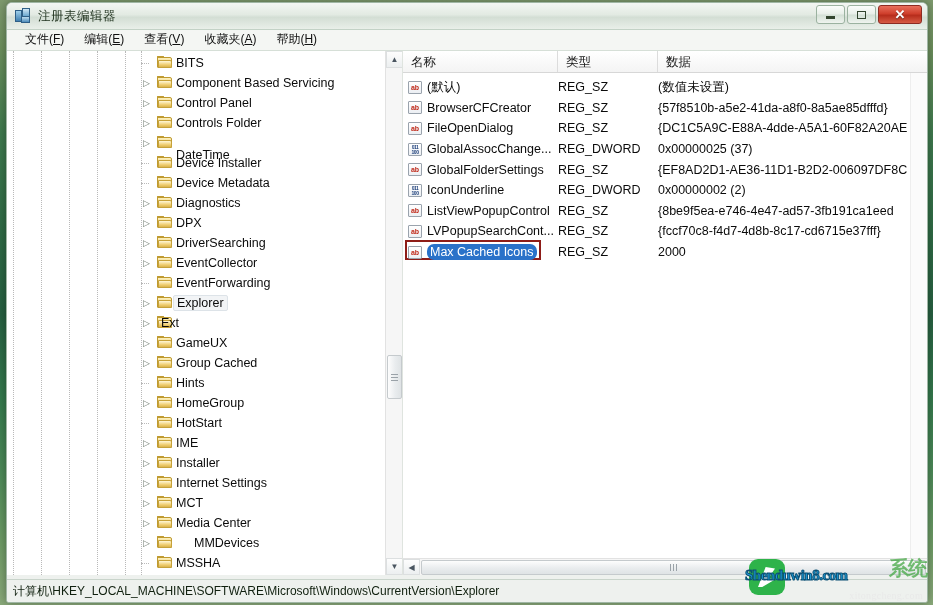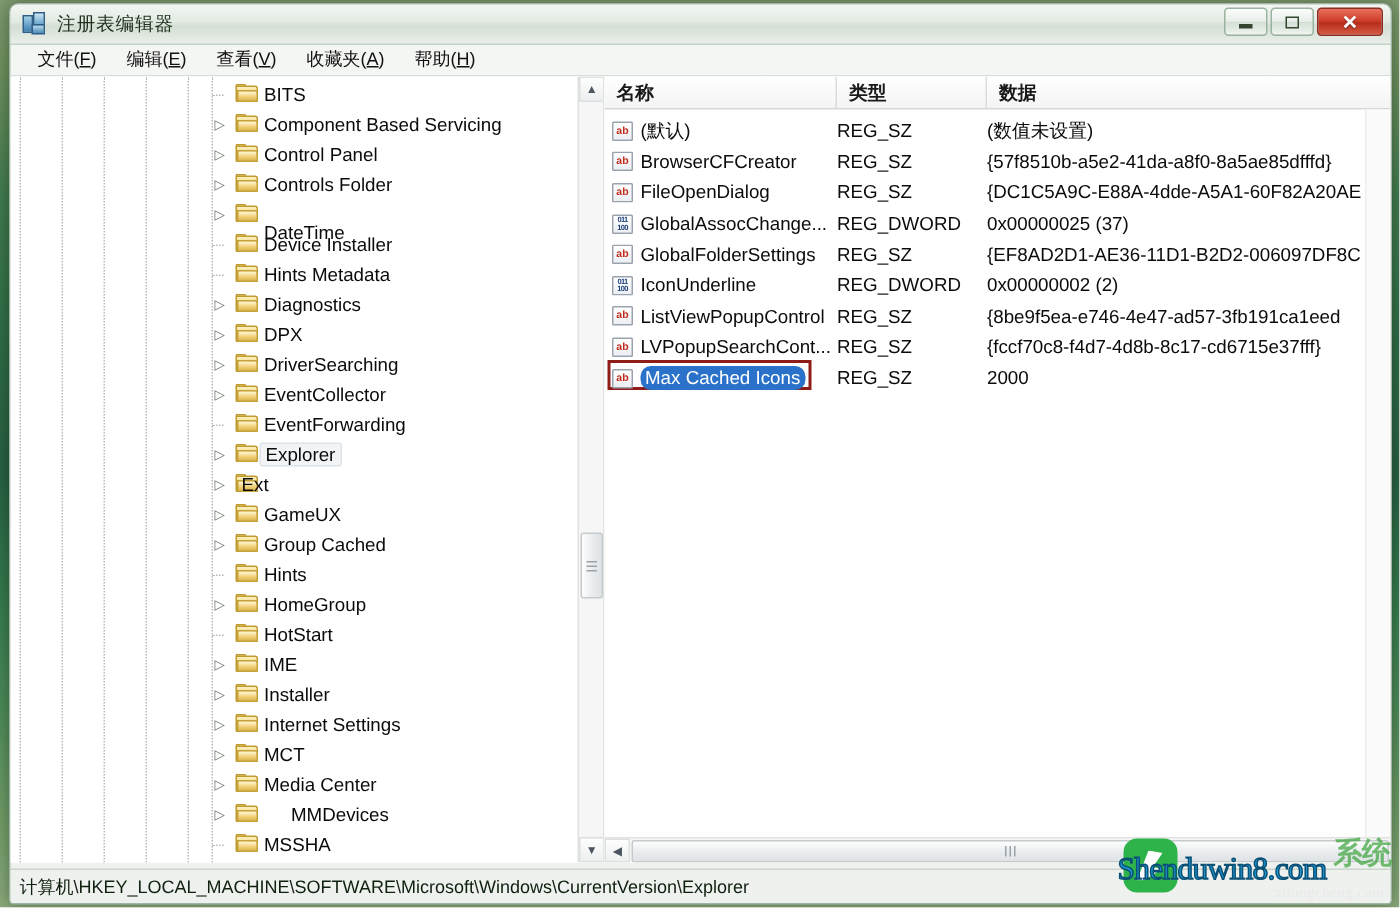--- a/index.html
+++ b/index.html
@@ -241,21 +241,20 @@
     background: #fff;
     overflow: hidden;
   }
   #list-header {
     height: 22px;
     background: linear-gradient(180deg,#ffffff,#f4f4f4);
     border-bottom: 1px solid #d7d7d7;
     display: flex;
     font-size: 12.5px;
     color: #1a1a1a;
-    font-weight: bold;
   }
   .col-head {
     position: relative;
     padding: 3px 0 0 8px;
     border-right: 1px solid #dcdcdc;
     white-space: nowrap;
     cursor: pointer;
   }
   .col-name { width: 155px; }
   .col-type { width: 100px; }
@@ -393,22 +392,22 @@
     content: "";
     position: absolute;
     left: 9px; top: 8px;
     width: 17px; height: 20px;
     background: #fff;
     clip-path: polygon(0% 100%, 45% 0%, 100% 8%, 62% 56%, 100% 62%, 25% 100%);
   }
   #wm-main {
     position: absolute;
     left: 6px; top: 12px;
-    font-size: 21px;
-    font-weight: normal;
+    font-size: 15px;
+    font-weight: bold;
     font-family: "Liberation Serif", serif;
     color: #1b9ad6;
     -webkit-text-stroke: 1px #0b4f74;
     letter-spacing: -.5px;
     text-align: center;
   }
   #wm-sub {
     position: absolute;
     right: 6px; bottom: 2px;
     font-size: 10px;
@@ -526,21 +525,21 @@
               </div>
               <div class="tree-label" style="left: 169px;">Device Installer</div>
             </div>
             <div class="tree-row" style="position: absolute; left: 0px; right: 0px; top: 122px;">
               <div class="hline" style="left: 134px; top: 10px;"></div>
               <div class="folder" style="left: 150px; top: 3px;">
                 <div class="tab"></div>
                 <div class="back"></div>
                 <div class="front"></div>
               </div>
-              <div class="tree-label" style="left: 169px;">Hints Metadata</div>
+              <div class="tree-label" style="left: 169px;">Device Metadata</div>
             </div>
             <div class="tree-row" style="position: absolute; left: 0px; right: 0px; top: 142px;">
               <div class="chev" style="left: 134px;">▷</div>
               <div class="folder" style="left: 150px; top: 3px;">
                 <div class="tab"></div>
                 <div class="back"></div>
                 <div class="front"></div>
               </div>
               <div class="tree-label" style="left: 169px;">Diagnostics</div>
             </div>

